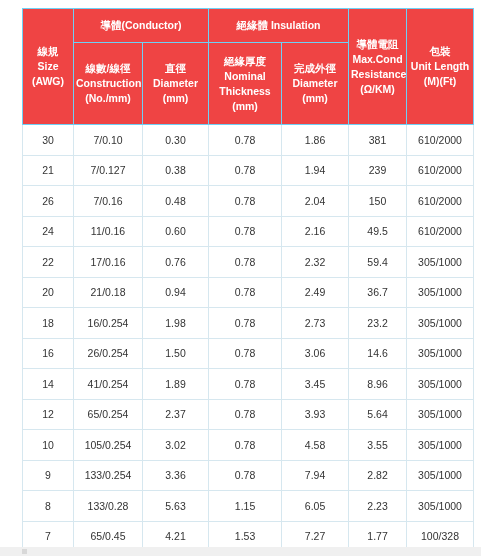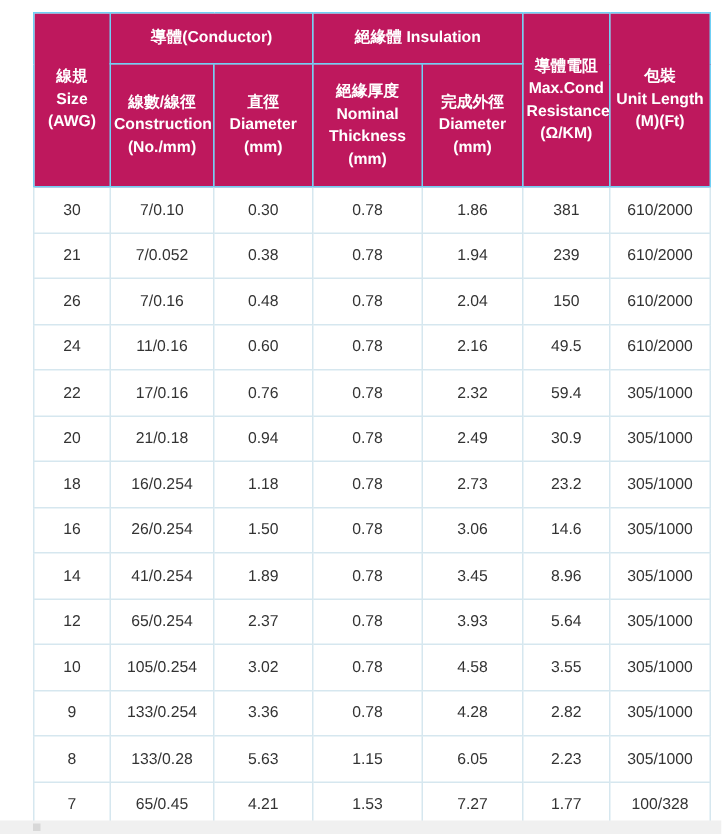--- a/index.html
+++ b/index.html
@@ -31,21 +31,21 @@
   table.spec-table th,
   table.spec-table td {
     border: 1px solid #cfe3ec;
     padding: 0;
     text-align: center;
     vertical-align: middle;
   }
 
   
   table.spec-table thead th {
-    background: #be185d;
+    background: #ef4444;
     color: #ffffff;
     border: 1px solid #6fd0f5;
     font-weight: bold;
     font-size: 10.5px;
     line-height: 15px;
     padding: 4px 2px;
   }
 
   th.group-cell {
     height: 25px;
@@ -164,21 +164,21 @@
           <td>30</td>
           <td>7/0.10</td>
           <td>0.30</td>
           <td>0.78</td>
           <td>1.86</td>
           <td>381</td>
           <td>610/2000</td>
         </tr>
         <tr>
           <td>21</td>
-          <td>7/0.052</td>
+          <td>7/0.127</td>
           <td>0.38</td>
           <td>0.78</td>
           <td>1.94</td>
           <td>239</td>
           <td>610/2000</td>
         </tr>
         <tr>
           <td>26</td>
           <td>7/0.16</td>
           <td>0.48</td>
@@ -204,27 +204,27 @@
           <td>2.32</td>
           <td>59.4</td>
           <td>305/1000</td>
         </tr>
         <tr>
           <td>20</td>
           <td>21/0.18</td>
           <td>0.94</td>
           <td>0.78</td>
           <td>2.49</td>
-          <td>30.9</td>
+          <td>36.7</td>
           <td>305/1000</td>
         </tr>
         <tr>
           <td>18</td>
           <td>16/0.254</td>
-          <td>1.18</td>
+          <td>1.98</td>
           <td>0.78</td>
           <td>2.73</td>
           <td>23.2</td>
           <td>305/1000</td>
         </tr>
         <tr>
           <td>16</td>
           <td>26/0.254</td>
           <td>1.50</td>
           <td>0.78</td>
@@ -257,21 +257,21 @@
           <td>0.78</td>
           <td>4.58</td>
           <td>3.55</td>
           <td>305/1000</td>
         </tr>
         <tr>
           <td>9</td>
           <td>133/0.254</td>
           <td>3.36</td>
           <td>0.78</td>
-          <td>4.28</td>
+          <td>7.94</td>
           <td>2.82</td>
           <td>305/1000</td>
         </tr>
         <tr>
           <td>8</td>
           <td>133/0.28</td>
           <td>5.63</td>
           <td>1.15</td>
           <td>6.05</td>
           <td>2.23</td>

